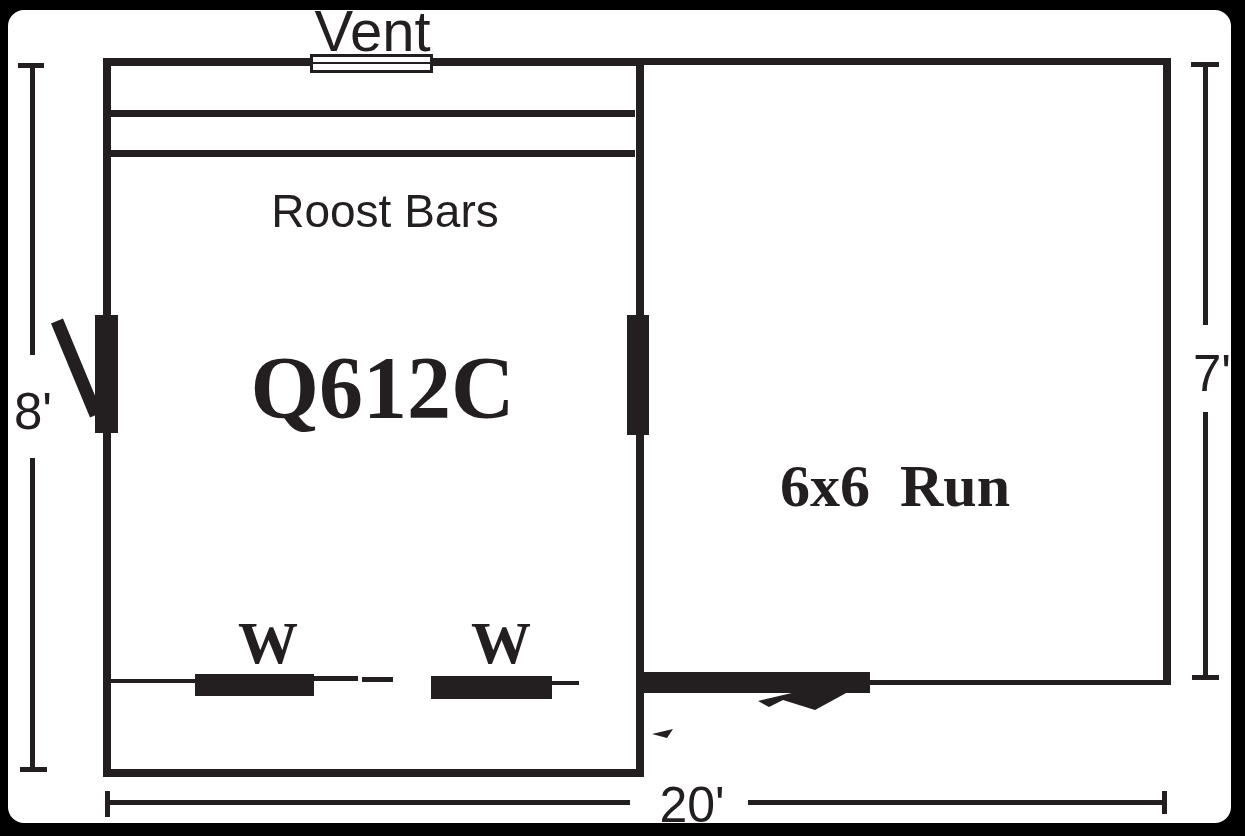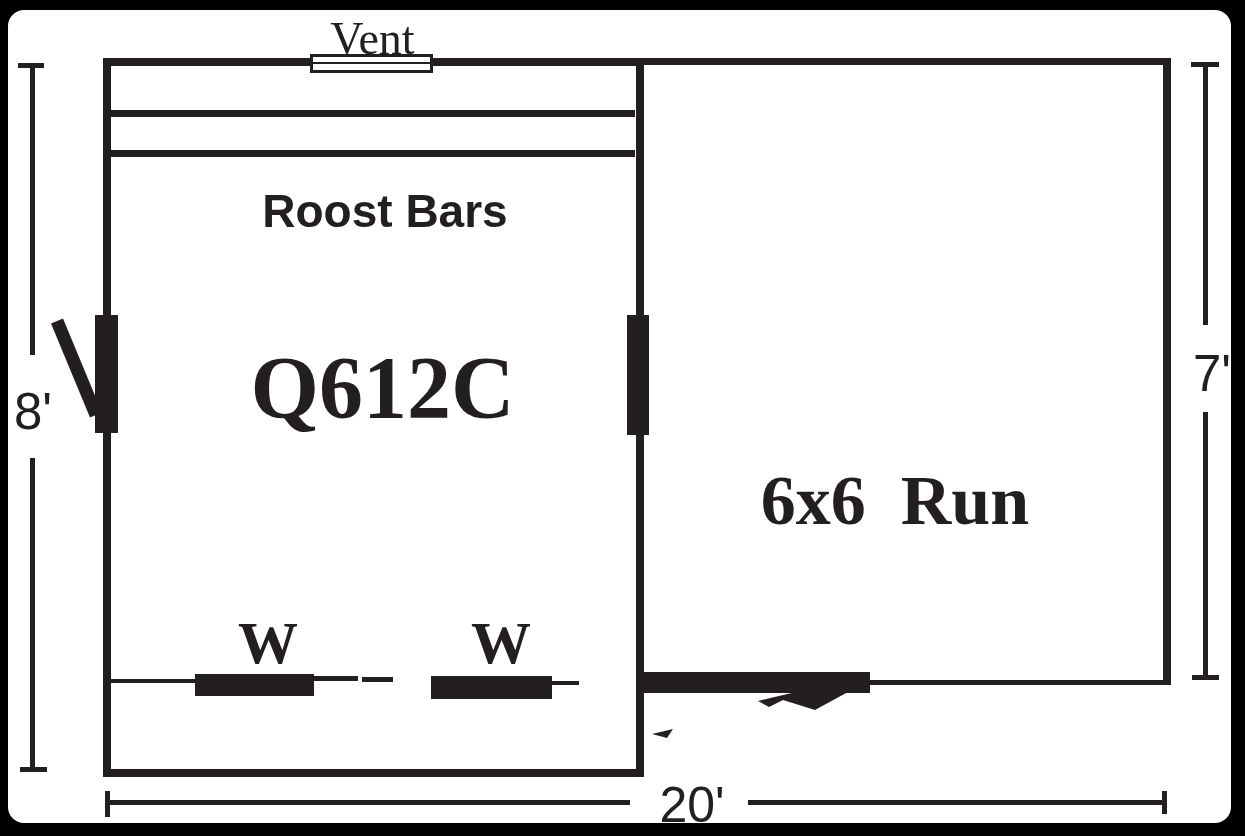--- a/index.html
+++ b/index.html
@@ -67,26 +67,26 @@
   <div class="ink-rect" style="left:107px; top:110px; width:528px; height:7px;"></div>
   <div class="ink-rect" style="left:107px; top:150px; width:528px; height:7px;"></div>
 
   <div class="ink-rect" style="left:644px; top:58px; width:527px; height:7px;"></div>
   <div class="ink-rect" style="left:1163px; top:58px; width:8px; height:627px;"></div>
   <div class="ink-rect" style="left:862px; top:680px; width:302px; height:5px;"></div>
 
   <div id="vent-box">
     <div class="mid-line"></div>
   </div>
-  <div class="label sans" style="left:300px; top:16px; width:145px; font-size:46px;font-family:Liberation Serif, serif;">Vent</div>
+  <div class="label sans" style="left:300px; top:2px; width:145px; font-size:58px;">Vent</div>
 
-  <div class="label sans" style="left:240px; top:188px; width:290px; font-size:46px;font-weight:bold;">Roost Bars</div>
+  <div class="label sans" style="left:240px; top:188px; width:290px; font-size:46px;">Roost Bars</div>
   <div class="label serif" style="left:230px; top:344px; width:305px; font-size:88px;">Q612C</div>
 
-  <div class="label serif pre" style="left:735px; top:466px; width:320px; font-size:70px;">6x6  Run</div>
+  <div class="label serif pre" style="left:735px; top:456px; width:320px; font-size:60px;">6x6  Run</div>
 
   <div class="label serif" style="left:228px; top:613px; width:80px; font-size:60px;">W</div>
   <div class="label serif" style="left:461px; top:613px; width:80px; font-size:60px;">W</div>
   <div class="ink-rect" style="left:195px; top:674px; width:119px; height:22px;"></div>
   <div class="ink-rect" style="left:431px; top:676px; width:121px; height:23px;"></div>
 
   <div class="ink-rect" style="left:110px; top:679px; width:85px; height:4px;"></div>
   <div class="ink-rect" style="left:314px; top:676px; width:44px; height:5px;"></div>
   <div class="ink-rect" style="left:362px; top:677px; width:31px; height:5px;"></div>
   <div class="ink-rect" style="left:552px; top:681px; width:27px; height:4px;"></div>

